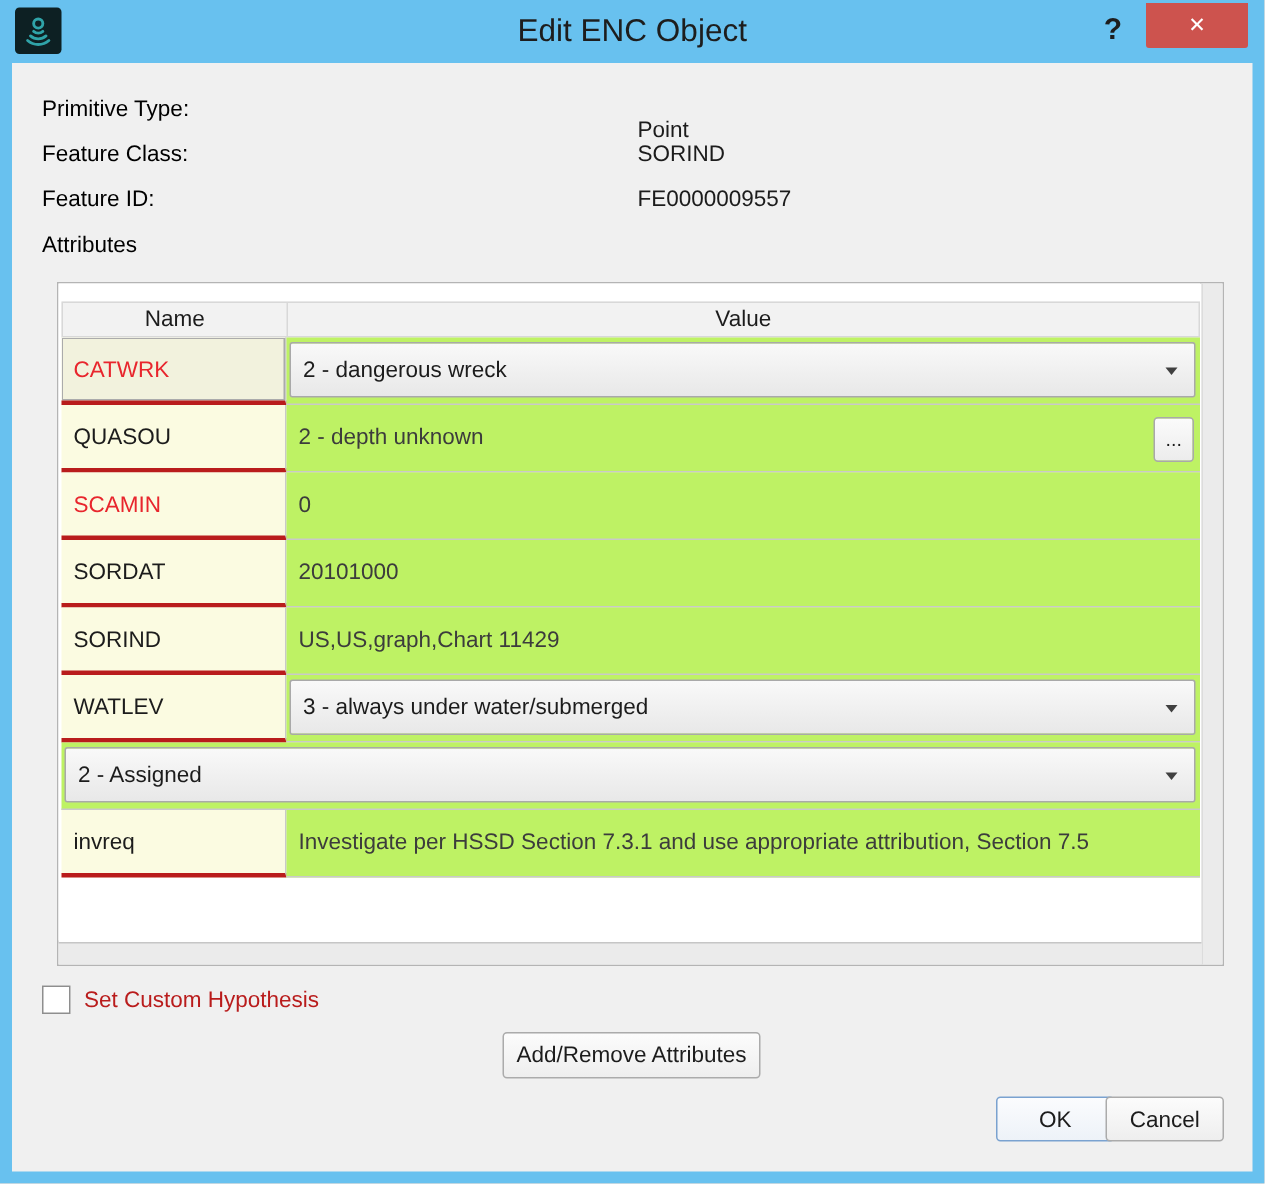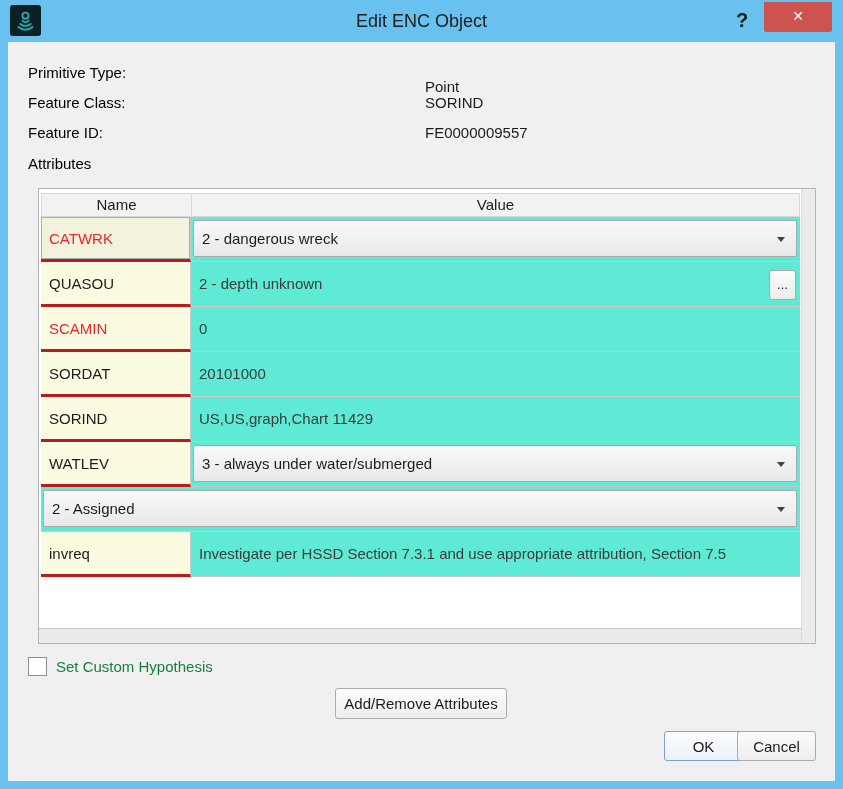--- a/index.html
+++ b/index.html
@@ -12,21 +12,21 @@
   }
   
   .titlebar { position:absolute; left:0; top:0; right:0; height:42px; }
   .app-icon {
     position:absolute; left:10px; top:5px; width:31px; height:31px;
     background:#0d2023; border-radius:3px;
     display:flex; align-items:center; justify-content:center;
   }
   .win-title {
     position:absolute; left:0; right:0; top:0; height:42px; line-height:42px;
-    text-align:center; font-size:18px; color:#1d1d1d;
+    text-align:center; font-size:21px; color:#1d1d1d;
   }
   .help-btn {
     position:absolute; left:727px; top:2px; width:30px; height:36px;
     line-height:36px; text-align:center; font-size:20px; font-weight:700; color:#1d1d1d;
     cursor:default;
   }
   .close-btn {
     position:absolute; left:764px; top:2px; width:68px; height:30px;
     background:var(--close-red,#cd534e); border-radius:0 0 2px 2px;
     color:#fff; text-align:center; line-height:29px; font-size:14px; cursor:default;
@@ -38,34 +38,34 @@
   }
   .lbl { position:absolute; font-size:15px; color:#000000; height:20px; line-height:20px; white-space:nowrap; }
   .val { position:absolute; left:417px; font-size:15px; color:#1c1c1c; height:20px; line-height:20px; white-space:nowrap; }
   
   .tablebox {
     position:absolute; left:30px; top:146px; width:778px; height:456px;
     background:#fff; border:1px solid #b4b4b4;
   }
   .vtrack { position:absolute; right:0; top:0; width:14px; bottom:0; background:#ebebeb; border-left:1px solid #dcdcdc; }
   .htrack { position:absolute; left:0; bottom:0; right:14px; height:15px; background:#ebebeb; border-top:1px solid #c6c6c6; }
-  .grid { position:absolute; left:0; top:0; right:15px; bottom:16px; padding:4px 0 0 2px; background:#fff; overflow:hidden; }
+  .grid { position:absolute; left:0; top:0; right:15px; bottom:16px; padding:12px 0 0 2px; background:#fff; overflow:hidden; }
   .thead { display:flex; height:24px; background:#f2f2f2; border:1px solid #d8d8d8; }
   .th { line-height:22px; text-align:center; font-size:15px; color:#1c1c1c; }
   .th-name { width:150px; border-right:1px solid #d8d8d8; }
   .th-value { flex:1; }
   .tr { display:flex; height:45px; }
   .td-name {
     width:150px; background:var(--name-cell-bg,#fbfbe1);
     border-right:1px solid #c9c9c9; border-bottom:3px solid #b91c1c;
     font-size:15px; color:#1c1c1c; line-height:44px; padding-left:8px; white-space:nowrap;
   }
   .td-name.red { color:var(--red-text,#e8262d); }
   .td-name.current { background:var(--name-cell-selected-bg,#f2f2dd); box-shadow:inset 0 0 0 1px #ababab; }
-  .td-value { flex:1; position:relative; border-bottom:1px solid #c9c9c9; background:#5eead4; }
+  .td-value { flex:1; position:relative; border-bottom:1px solid #c9c9c9; background:#bef264; }
   .val-text {
     position:absolute; left:8px; top:0; bottom:0; line-height:44px;
     font-size:15px; color:#3c3c3c; white-space:nowrap;
   }
   .combo {
     position:absolute; left:2px; right:3px; top:3px; bottom:4px;
     border:1px solid #a9a9a9; border-radius:2px;
     background:linear-gradient(#f9f9f9,#e8e8e8);
   }
   .combo-text {
@@ -83,21 +83,21 @@
     border:1px solid #a9a9a9; border-radius:3px;
     background:linear-gradient(#fbfbfb,#ececec);
     font-size:13px; color:#1c1c1c; text-align:center; line-height:24px;
     font-family:inherit; padding:0;
   }
   
   .checkbox {
     position:absolute; left:20px; top:615px; width:19px; height:19px;
     background:#fff; border:1px solid #8e8e8e;
   }
-  .cb-label { position:absolute; left:48px; top:615px; height:20px; line-height:20px; font-size:15px; color:#15803d; white-space:nowrap; }
+  .cb-label { position:absolute; left:48px; top:615px; height:20px; line-height:20px; font-size:15px; color:#b91c1c; white-space:nowrap; }
   .push-btn {
     position:absolute; border:1px solid #ababab; border-radius:3px;
     background:linear-gradient(#fcfcfc,#eeeeee);
     font-size:15px; color:#1c1c1c; font-family:inherit; padding:0;
   }
   .btn-addremove { left:327px; top:646px; width:172px; height:31px; }
   .btn-ok { left:640px; top:689px; width:79px; height:30px; border-color:var(--ok-border,#7aa2d0); background:linear-gradient(#fbfcfe,#edf2f8);margin-left:16px; }
   .btn-cancel { left:729px; top:689px; width:79px; height:30px; }
 </style>
 </head>

